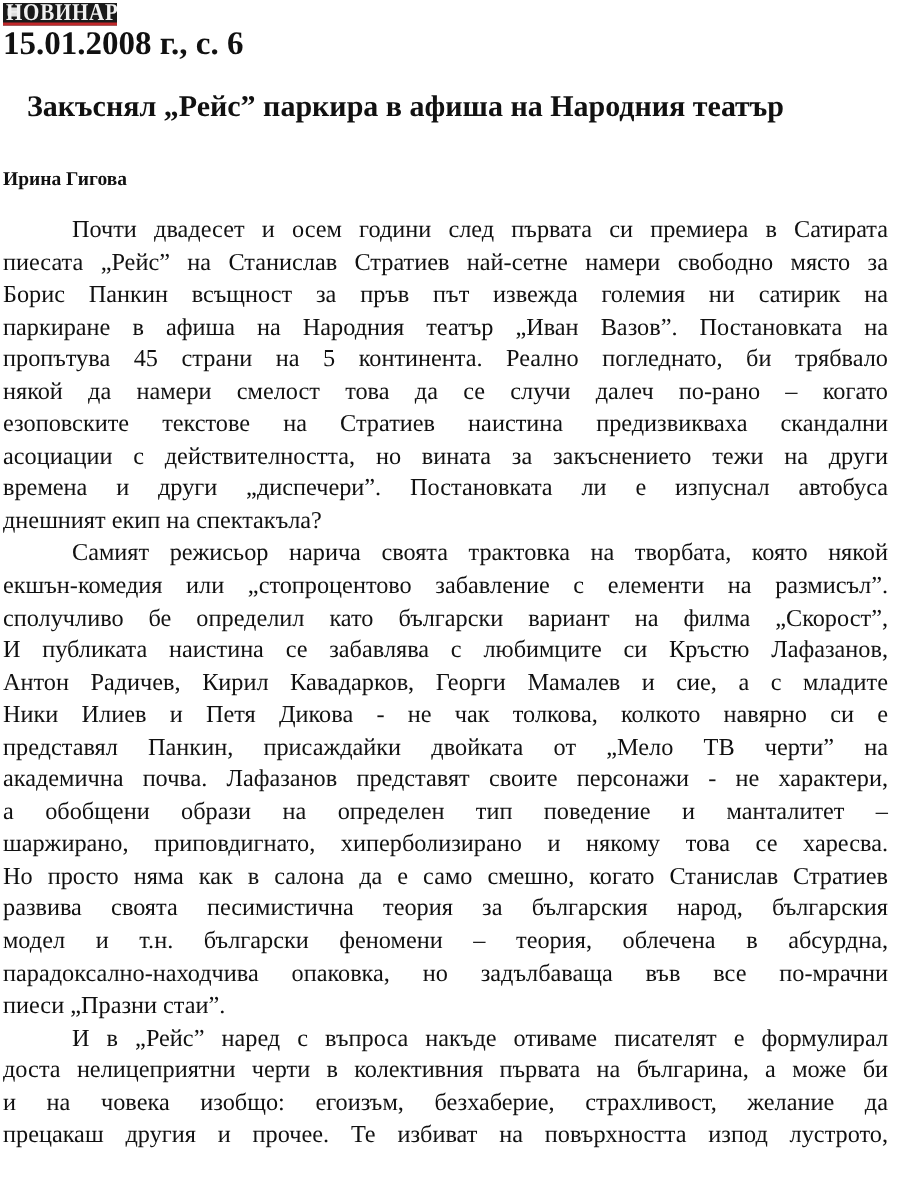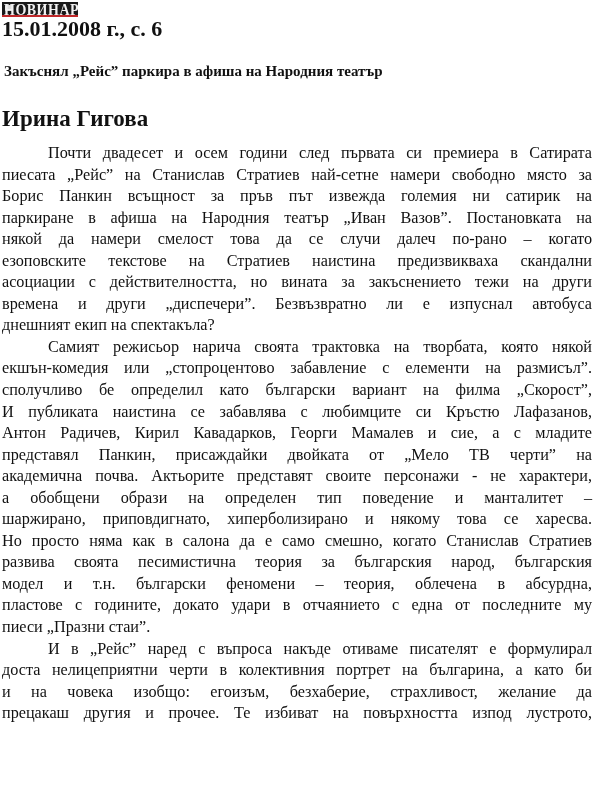--- a/index.html
+++ b/index.html
@@ -14,27 +14,27 @@
   .logo-text {
     font-family: "Liberation Serif", serif; font-weight: bold; color: #f2f2f2;
     font-size: 14px; letter-spacing: 0.5px; line-height: 15px; padding-left: 2px;
     transform: scaleY(1.15);
   }
   .dateline {
     position: absolute; left: 2px; top: 19px;
     font-family: "Liberation Serif", serif; font-weight: bold; font-size: 22px; line-height: 20px;
   }
   .headline {
-    position: absolute; left: 4px; top: 60px;
-    font-family: "Liberation Serif", serif; font-weight: bold; font-size: 15px; line-height: 22px;
+    position: absolute; left: 18px; top: 60px;
+    font-family: "Liberation Serif", serif; font-weight: bold; font-size: 20px; line-height: 22px;
     white-space: nowrap;
   }
   .author {
     position: absolute; left: 2px; top: 109px;
-    font-family: "Liberation Serif", serif; font-weight: bold; font-size: 23px; line-height: 20px;
+    font-family: "Liberation Serif", serif; font-weight: bold; font-size: 13px; line-height: 20px;
   }
   .body {
     position: absolute; left: 2px; top: 143px; width: 590px;
     font-family: "Liberation Serif", serif; font-size: 16.2px; line-height: 21.55px;
   }
   .line { display: block; text-align: justify; text-align-last: justify; white-space: nowrap; height: 21.55px; }
   .line.last { text-align-last: left; }
   .line.indent { padding-left: 46px; }
 </style>
 </head>
@@ -49,37 +49,39 @@
 
 <div class="headline">Закъснял „Рейс” паркира в афиша на Народния театър</div>
 
 <div class="author">Ирина Гигова</div>
 
 <div class="body">
   <span class="line indent">Почти двадесет и осем години след първата си премиера в Сатирата</span>
   <span class="line">пиесата „Рейс” на Станислав Стратиев най-сетне намери свободно място за</span>
   <span class="line">Борис Панкин всъщност за пръв път извежда големия ни сатирик на</span>
   <span class="line">паркиране в афиша на Народния театър „Иван Вазов”. Постановката на</span>
+  <span class="line">пропътува 45 страни на 5 континента. Реално погледнато, би трябвало</span>
   <span class="line">някой да намери смелост това да се случи далеч по-рано – когато</span>
   <span class="line">езоповските текстове на Стратиев наистина предизвикваха скандални</span>
   <span class="line">асоциации с действителността, но вината за закъснението тежи на други</span>
-  <span class="line">времена и други „диспечери”. Безвъзвратно ли е изпуснал автобуса</span>
+  <span class="line">времена и други „диспечери”. Постановката ли е изпуснал автобуса</span>
   <span class="line last">днешният екип на спектакъла?</span>
   <span class="line indent">Самият режисьор нарича своята трактовка на творбата, която някой</span>
   <span class="line">екшън-комедия или „стопроцентово забавление с елементи на размисъл”.</span>
   <span class="line">сполучливо бе определил като български вариант на филма „Скорост”,</span>
   <span class="line">И публиката наистина се забавлява с любимците си Кръстю Лафазанов,</span>
   <span class="line">Антон Радичев, Кирил Кавадарков, Георги Мамалев и сие, а с младите</span>
+  <span class="line">Ники Илиев и Петя Дикова - не чак толкова, колкото навярно си е</span>
   <span class="line">представял Панкин, присаждайки двойката от „Мело ТВ черти” на</span>
-  <span class="line">академична почва. Актьорите представят своите персонажи - не характери,</span>
+  <span class="line">академична почва. Лафазанов представят своите персонажи - не характери,</span>
   <span class="line">а обобщени образи на определен тип поведение и манталитет –</span>
   <span class="line">шаржирано, приповдигнато, хиперболизирано и някому това се харесва.</span>
   <span class="line">Но просто няма как в салона да е само смешно, когато Станислав Стратиев</span>
   <span class="line">развива своята песимистична теория за българския народ, българския</span>
   <span class="line">модел и т.н. български феномени – теория, облечена в абсурдна,</span>
-  <span class="line">пластове с годините, докато удари в отчаянието с една от последните му</span>
+  <span class="line">парадоксално-находчива опаковка, но задълбаваща във все по-мрачни</span>
   <span class="line last">пиеси „Празни стаи”.</span>
   <span class="line indent">И в „Рейс” наред с въпроса накъде отиваме писателят е формулирал</span>
-  <span class="line">доста нелицеприятни черти в колективния портрет на българина, а като би</span>
+  <span class="line">доста нелицеприятни черти в колективния първата на българина, а може би</span>
   <span class="line">и на човека изобщо: егоизъм, безхаберие, страхливост, желание да</span>
   <span class="line">прецакаш другия и прочее. Те избиват на повърхността изпод лустрото,</span>
 
 </div>
 
 </body></html>

